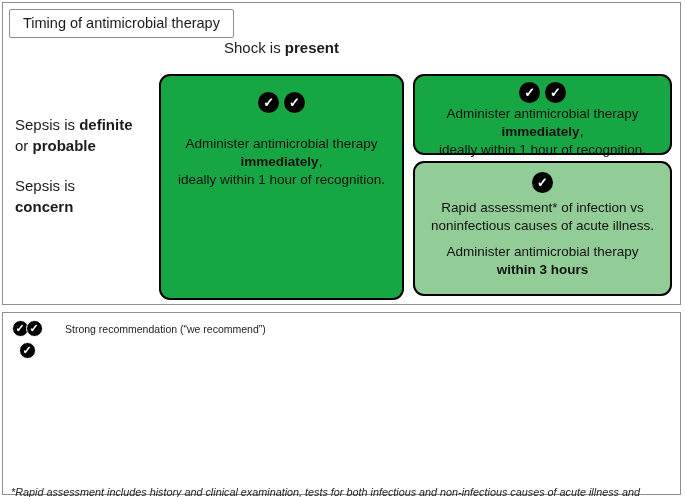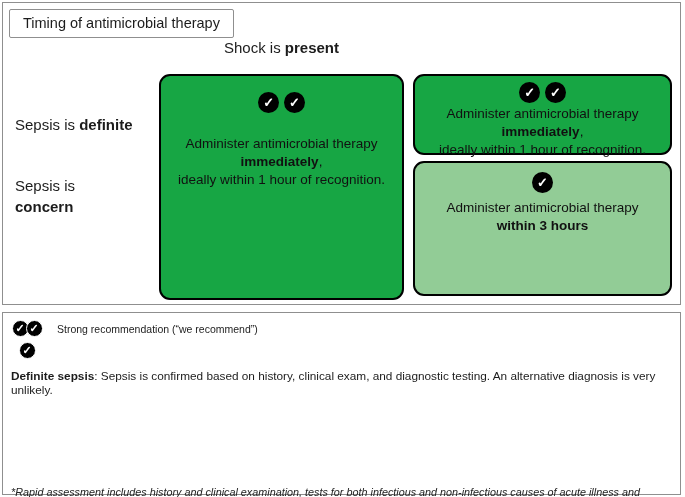--- a/index.html
+++ b/index.html
@@ -100,21 +100,21 @@
     display: flex;
     justify-content: center;
   }
   .legend-icons .check {
     width: 17px; height: 17px;
     font-size: 11px;
     border: 1.5px solid #fff;
   }
   .legend-icons .check + .check { margin-left: -3px; }
   .legend-label {
-    margin-left: 12px;
+    margin-left: 20px;
     font-size: 10.5px;
     color: #222;
   }
 
   .definitions {
     position: absolute;
     left: 8px; top: 56px;
     width: 664px;
     font-size: 11.8px;
     line-height: 14.3px;
@@ -141,20 +141,21 @@
   <div class="panel panel-matrix">
 
     <div class="title-box">Timing of antimicrobial therapy</div>
 
     <div class="col-header col-header-present">
       <span>Shock is </span><b>present</b>
     </div>
 
     <div class="row-label row-label-definite">
       <span class="tline"><span>Sepsis is </span><b>definite</b></span>
+      <span class="tline"><span>or </span><b>probable</b></span>
     </div>
     <div class="row-label row-label-possible">
       <span class="tline">Sepsis is</span>
       <span class="tline"><b>concern</b></span>
     </div>
 
     <div class="cell cell-dark cell-present">
       <div class="check-row">
         <span class="check">✓</span>
         <span class="check">✓</span>
@@ -176,20 +177,24 @@
         <span class="tline"><b>immediately</b><span>,</span></span>
         <span class="tline">ideally within 1 hour of recognition.</span>
       </div>
     </div>
 
     <div class="cell cell-light cell-absent-possible">
       <div class="check-row">
         <span class="check">✓</span>
       </div>
       <div class="para">
+        <span class="tline">Rapid assessment* of infection vs</span>
+        <span class="tline">noninfectious causes of acute illness.</span>
+      </div>
+      <div class="para">
         <span class="tline">Administer antimicrobial therapy</span>
         <span class="tline"><b>within 3 hours</b></span>
       </div>
     </div>
 
   </div>
 
   <div class="panel panel-legend">
 
     <div class="legend-row legend-row-strong">
@@ -200,20 +205,19 @@
       <span class="legend-label">Strong recommendation (“we recommend”)</span>
     </div>
 
     <div class="legend-row legend-row-conditional">
       <span class="legend-icons">
         <span class="check">✓</span>
       </span>
     </div>
 
     <div class="definitions">
-      <div class="definition"><b>Definite sepsis</b><span>: Sepsis is confirmed based on history, clinical exam, and diagnostic testing. An alternative diagnosis is very unlikely.</span></div>
     </div>
 
     <div class="footnote">*Rapid assessment includes history and clinical examination, tests for both infectious and non-infectious causes of acute illness and immediate treatment for acute conditions that can mimic sepsis. Whenever possible this assessment should be completed within 3 hours of presentation so that a decision can be made as to the likelihood of an infectious cause of the patient’s presentation and timely antimicrobial therapy provided if the likelihood is thought to be high.</div>
 
   </div>
 
 </div>
 
 </body></html>

